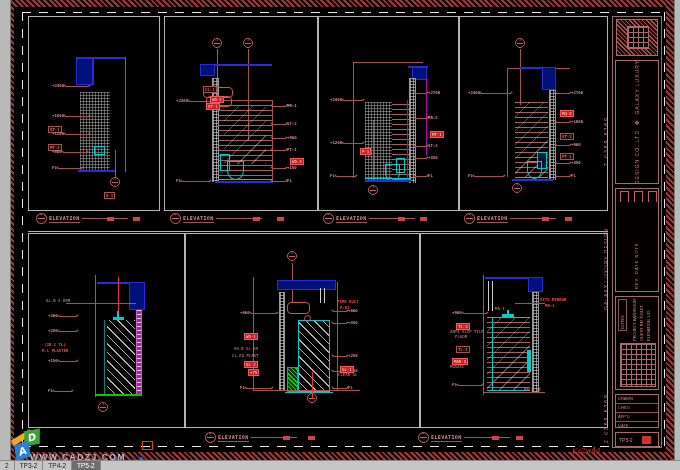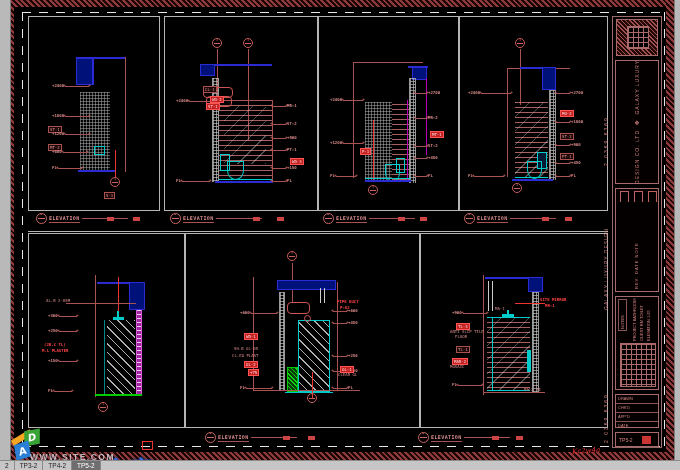--- a/index.html
+++ b/index.html
@@ -482,21 +482,21 @@
     <span class="emark" style="left: 492px; top: 436px;"></span>
     <span class="emark" style="left: 516px; top: 436px;"></span>
   </div>
 
 <div class="abs" style="left:11px;top:428px;width:36px;height:36px;z-index:32;transform:rotate(-14deg)">
   <span class="cubeface" style="left:2px;top:5px;width:22px;height:6px;background:#f5a623;transform:rotate(-18deg)"></span>
   <span class="cubeface" style="left:15px;top:3px;width:16px;height:15px;background:#3aa336;transform:skewX(-10deg) rotate(4deg)">D</span>
   <span class="cubeface" style="left:3px;top:13px;width:15px;height:16px;background:#2b7fd4;transform:skewX(-8deg) rotate(-4deg)">A</span>
 </div>
 <div id="wm-brand" class="abs" style="left:46px;top:454px">CAD之家</div>
-<div id="wm-url" class="abs" style="left:30px;top:452px">WWW.SITE.COM</div>
+<div id="wm-url" class="abs" style="left:30px;top:452px">WWW.CADZJ.COM</div>
 <div class="abs" style="left:142px;top:441px;width:9px;height:7px;border:1px solid #e33;z-index:12"></div>
 <div class="sig" style="left:572px;top:447px">Kc2w4a</div>
 
 <div id="left-strip" class="abs"></div>
 <div id="right-strip" class="abs"></div>
 <div id="tabbar" class="abs">
     <span class="tab">2</span>
     <span class="tab">TP3-2</span>
     <span class="tab">TP4-2</span>
     <span class="tab active">TP5-2</span>

